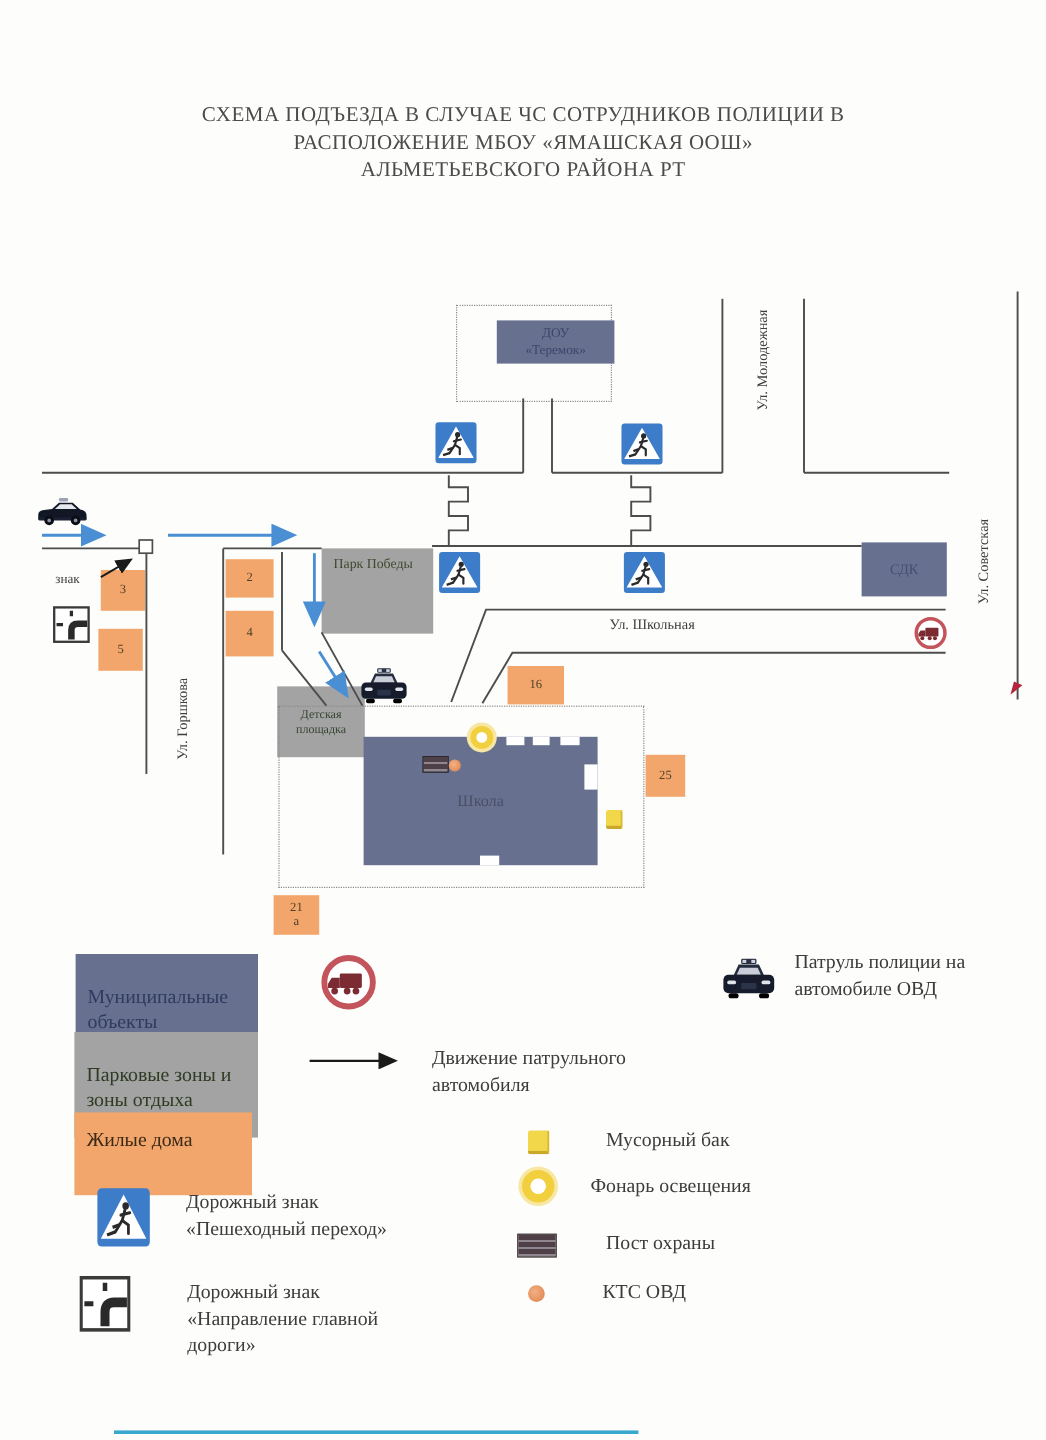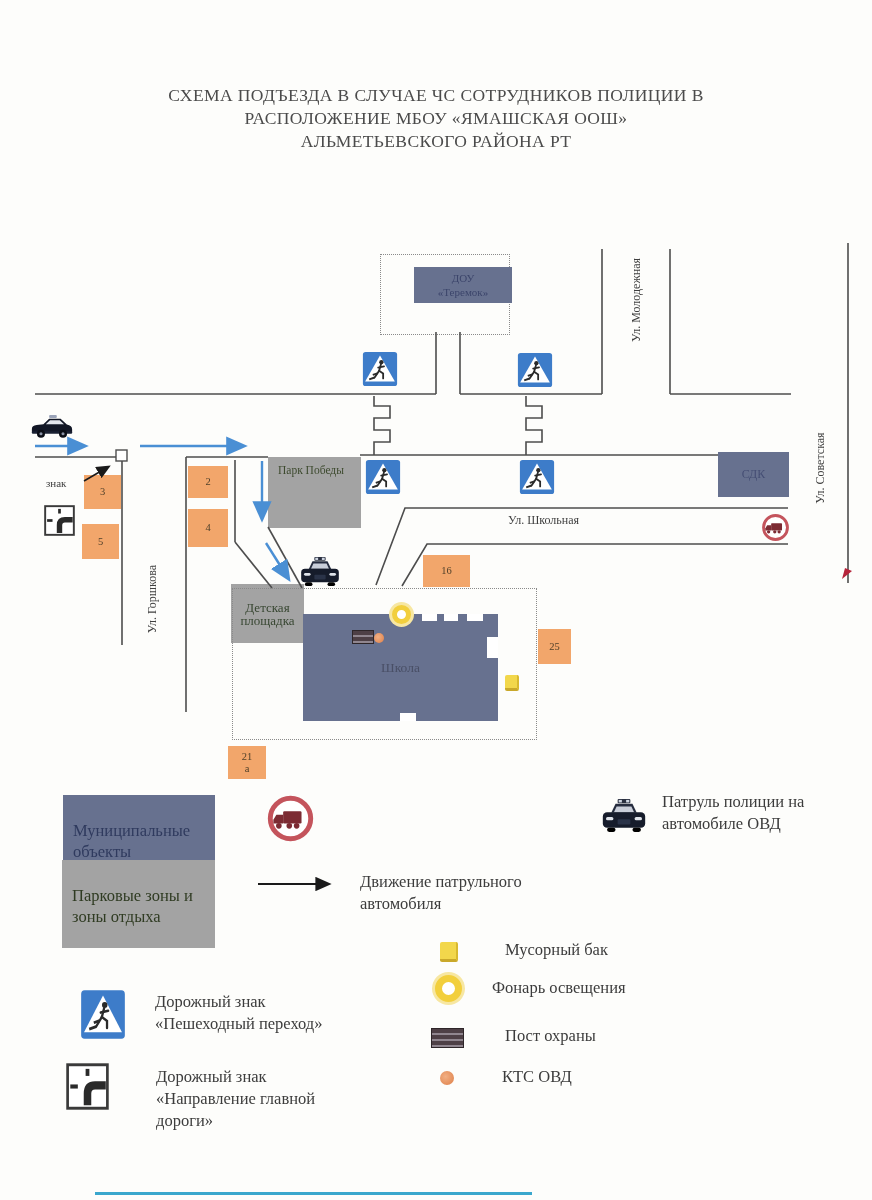--- a/index.html
+++ b/index.html
@@ -111,21 +111,21 @@
   <div class="abs dashedbox" style="left:380px;top:254px;width:128px;height:79px;"></div>
   <div class="abs mun boxlabel pre" style="left:399px;top:267px;width:98px;height:36px;font-size:11px;color:#3c456b;line-height:14px;margin-left:15px;">ДОУ
 «Теремок»</div>
 
   <div class="abs mun boxlabel" style="left:718px;top:452px;width:71px;height:45px;font-size:12px;color:#454e74;">СДК</div>
 
   <div class="abs grn" style="left:268px;top:457px;width:93px;height:71px;">
     <div class="abs maplabel" style="left:10px;top:7px;color:#3d4a2e;font-size:11.5px;white-space:nowrap;">Парк Победы</div>
   </div>
 
-  <div class="abs grn boxlabel pre" style="left:231px;top:584px;width:73px;height:59px;font-size:13px;color:#374631;line-height:13px;">Детская
+  <div class="abs grn boxlabel pre" style="left:231px;top:572px;width:73px;height:59px;font-size:10px;color:#374631;line-height:13px;">Детская
 площадка</div>
 
   <div class="abs dashedbox" style="left:232px;top:588px;width:303px;height:150px;"></div>
   <div class="abs mun boxlabel" style="left:303px;top:614px;width:195px;height:107px;font-size:13.5px;color:#494f66;">Школа</div>
 
   <div class="abs slot" style="left:422px;top:614px;width:15px;height:7px;"></div>
   <div class="abs slot" style="left:444px;top:614px;width:14px;height:7px;"></div>
   <div class="abs slot" style="left:467px;top:614px;width:16px;height:7px;"></div>
   <div class="abs slot" style="left:487px;top:637px;width:11px;height:21px;"></div>
   <div class="abs slot" style="left:400px;top:713px;width:16px;height:8px;"></div>
@@ -217,20 +217,21 @@
 
   <span class="abs lantern" style="left:392px;top:605px;width:9px;height:9px;"></span>
   <span class="abs guard" style="left:352px;top:630px;width:20px;height:12px;"></span>
   <span class="abs kts" style="left:374px;top:633px;width:10px;height:10px;"></span>
   <span class="abs trash" style="left:505px;top:675px;width:12px;height:13px;"></span>
 
   <div class="abs mun sw pre" style="left:63px;top:795px;width:132px;height:41px;">Муниципальные
 объекты</div>
   <div class="abs grn sw pre" style="left:62px;top:860px;width:133px;height:38px;">Парковые зоны и
 зоны отдыха</div>
+  <div class="abs sw res" style="left:62px;top:927px;width:128px;height:32px;padding-top:12px;">Жилые дома</div>
 
   <span class="abs" style="left:266px;top:794px;"><svg width="49" height="49" viewBox="0 0 40 40">
         <use href="#notruck"></use>
       </svg></span>
 
   <div class="abs ltext" style="left:360px;top:871px;width:220px;">Движение патрульного
 автомобиля</div>
 
   <span class="abs" style="left:596px;top:798px;"><svg width="56" height="36" viewBox="0 0 44 34">
         <use href="#carfront"></use>

